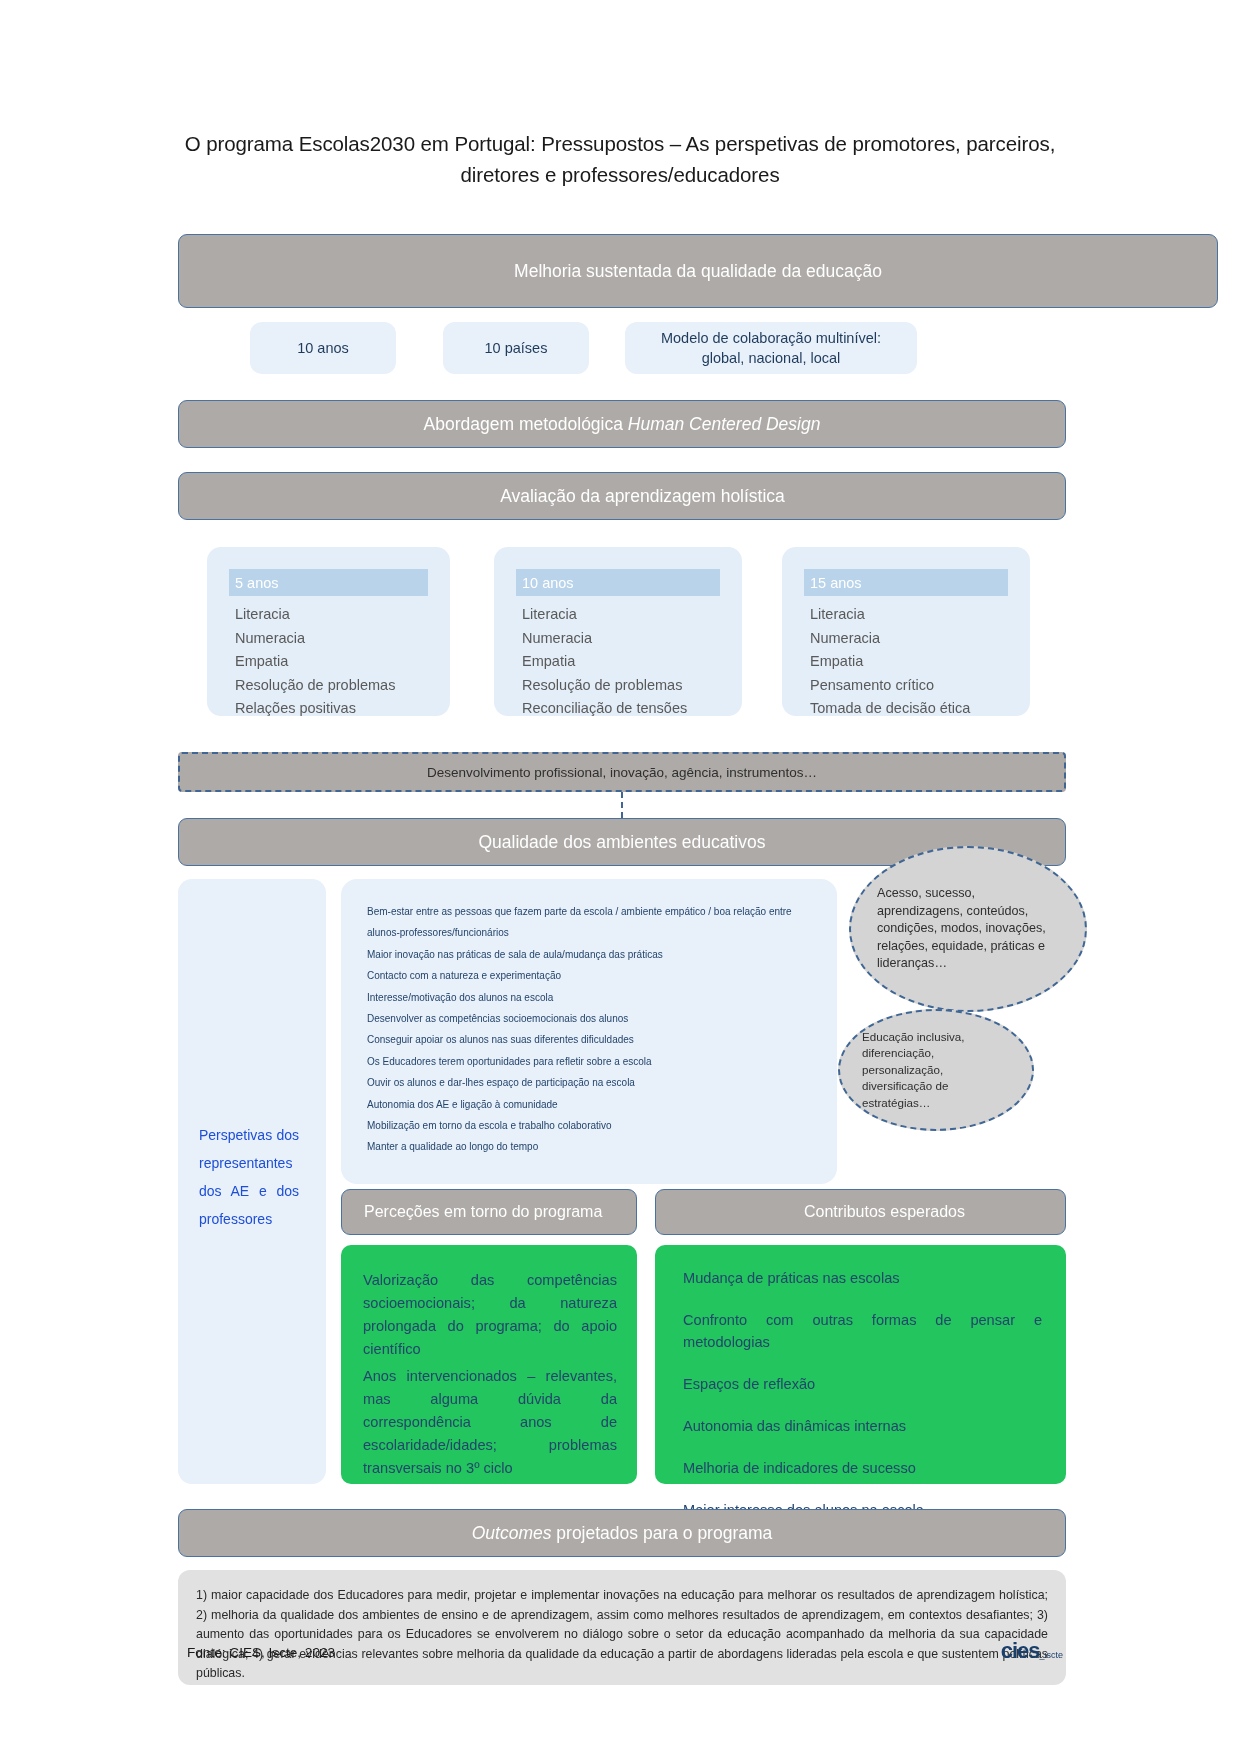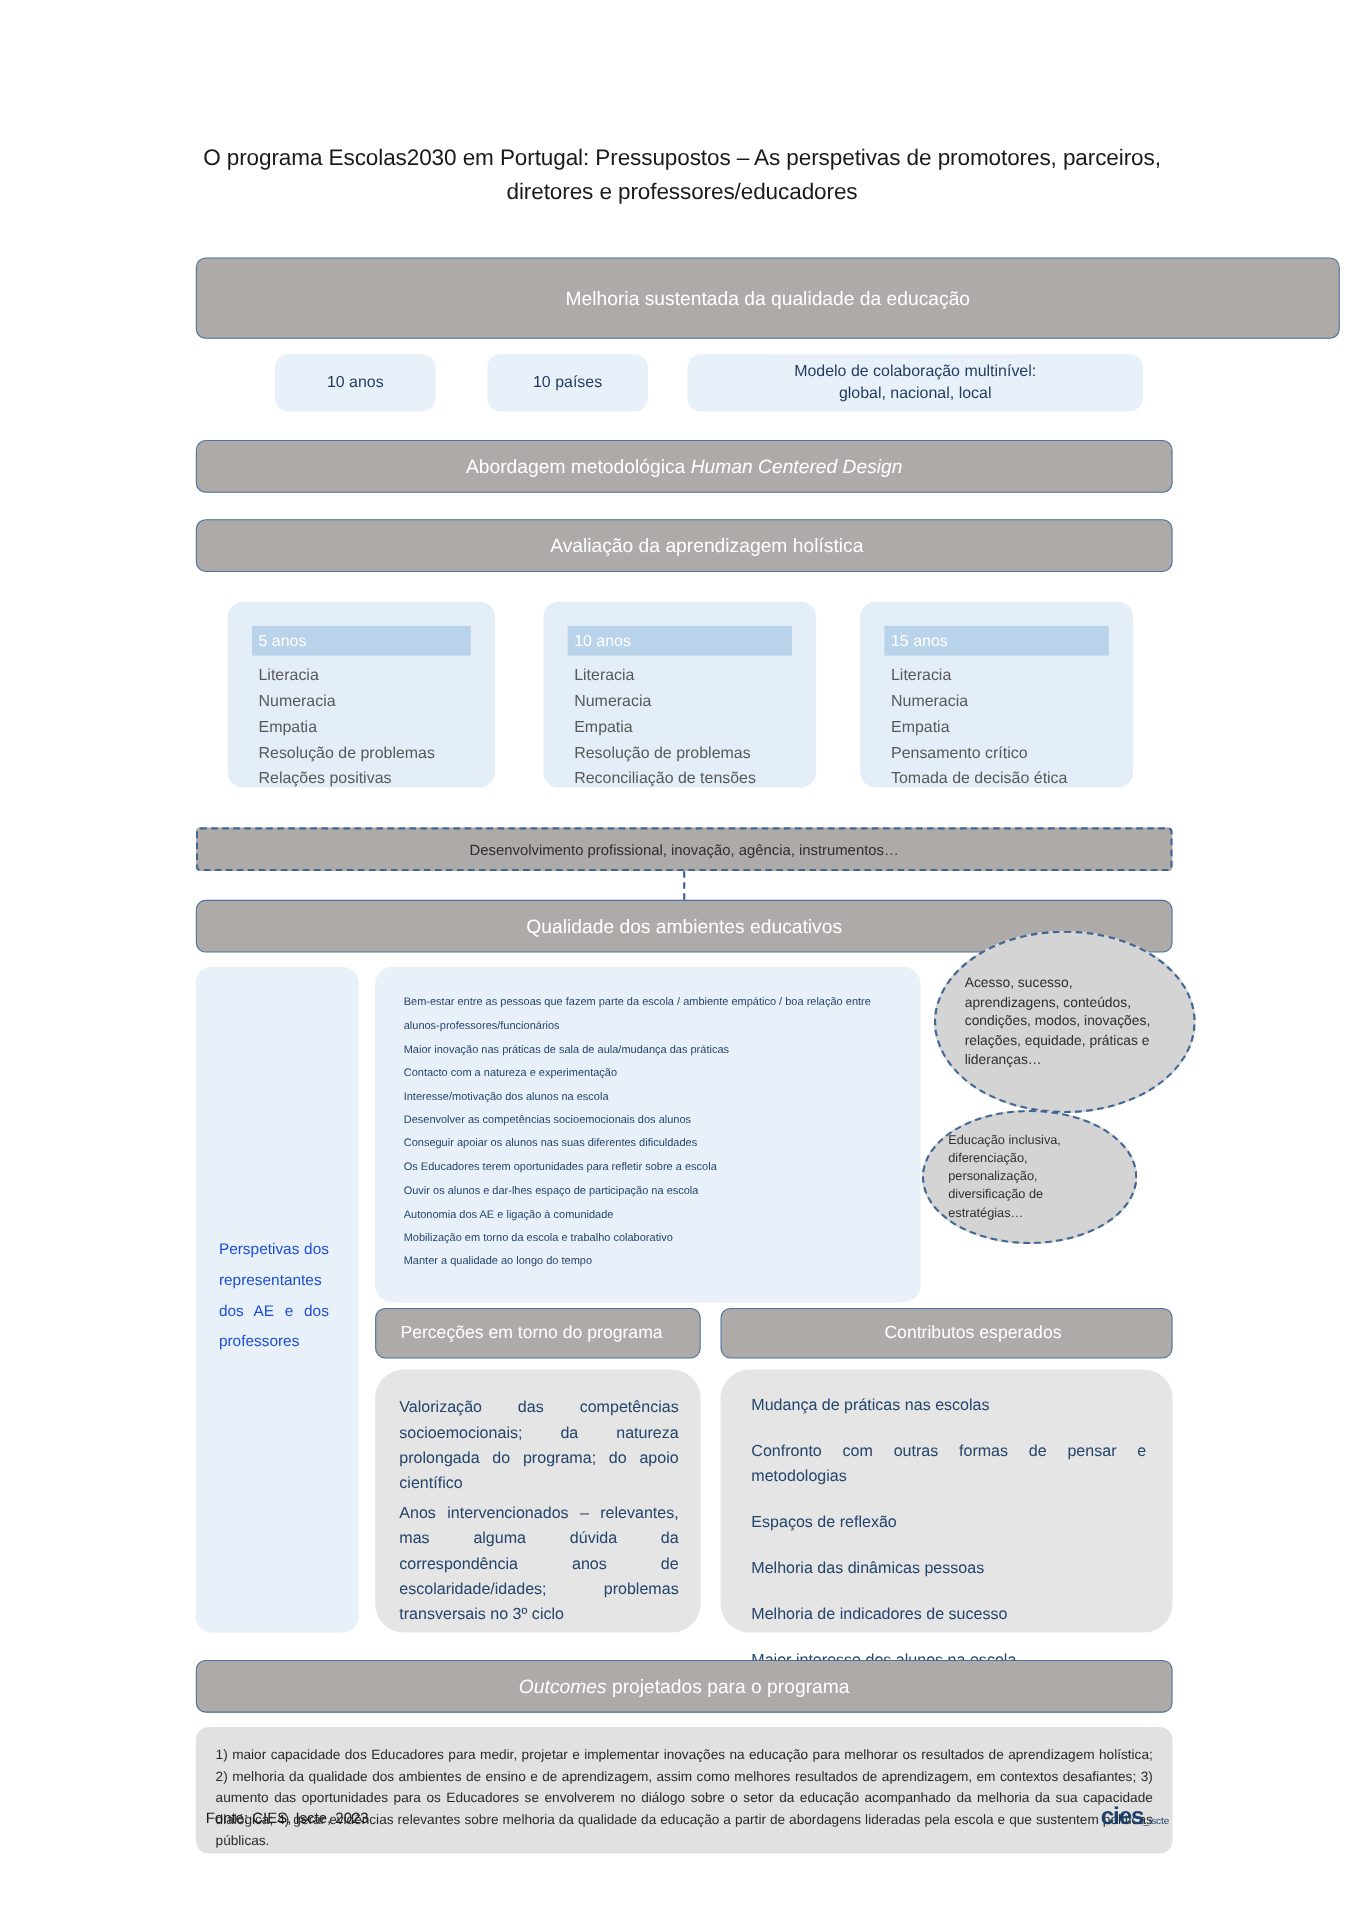--- a/index.html
+++ b/index.html
@@ -132,22 +132,22 @@
     display:flex; align-items:center;
     font-size:16px;
     padding-left:48px;
   }
   .subbar.center { justify-content:center; }
   .subbar.left   { justify-content:flex-start; padding-left:22px; }
 
   
   .cpanel {
     position:absolute;
-    background:#e5e5e5;
-    border-radius:26px;
+    background:#22c55e;
+    border-radius:10px;
   }
   .cpanel .para {
     font-size:14.6px; line-height:23px; color:#24456c;
     text-align:justify;
   }
   .cpanel .item {
     font-size:14.6px; line-height:22px; color:#24456c;
     text-align:justify;
     margin-bottom:20px;
   }
@@ -187,21 +187,21 @@
   <div class="bar" style="left:178px; top:234px; width:1040px; height:74px;">
     <span>Melhoria sustentada da qualidade da educação</span>
   </div>
 
   <div class="lightbox" style="left:250px; top:322px; width:146px; height:52px;">
     <span>10 anos</span>
   </div>
   <div class="lightbox" style="left:443px; top:322px; width:146px; height:52px;">
     <span>10 países</span>
   </div>
-  <div class="lightbox" style="left:625px; top:322px; width:414px; height:52px; white-space:pre-line;">
+  <div class="lightbox" style="left:625px; top:322px; width:292px; height:52px; white-space:pre-line;">
     <span>Modelo de colaboração multinível:
 global, nacional, local</span>
   </div>
 
   <div class="bar" style="left:178px; top:400px; width:888px; height:48px;">
     <span><span>Abordagem metodológica </span><i class="it">Human Centered Design</i></span>
   </div>
 
   <div class="bar" style="left:178px; top:472px; width:888px; height:48px;padding-left:41px;">
     <span>Avaliação da aprendizagem holística</span>
@@ -287,21 +287,21 @@
   <div class="cpanel" style="left:341px; top:1245px; width:296px; height:239px;">
     <div class="para" style="position:absolute; left:22px; right:20px; top:24px;">Valorização das competências socioemocionais; da natureza prolongada do programa; do apoio científico</div>
     <div class="para" style="position:absolute; left:22px; right:20px; top:120px;">Anos intervencionados – relevantes, mas alguma dúvida da correspondência anos de escolaridade/idades; problemas transversais no 3º ciclo</div>
   </div>
 
   <div class="cpanel" style="left:655px; top:1245px; width:411px; height:239px;">
     <div style="position:absolute; left:28px; right:24px; top:22px;">
       <div class="item">Mudança de práticas nas escolas</div>
       <div class="item">Confronto com outras formas de pensar e metodologias</div>
       <div class="item">Espaços de reflexão</div>
-      <div class="item">Melhoria das dinâmicas pessoas</div>
+      <div class="item">Autonomia das dinâmicas internas</div>
       <div class="item">Melhoria de indicadores de sucesso</div>
       <div class="item">Maior interesse dos alunos na escola</div>
     </div>
   </div>
 
   <div class="bar" style="left:178px; top:1509px; width:888px; height:48px;align-items:center;">
     <span><i class="it">Outcomes</i><span> projetados para o programa</span></span>
   </div>
 
   <div class="outcomes-box" style="left:178px; top:1570px; width:888px; height:115px;">

